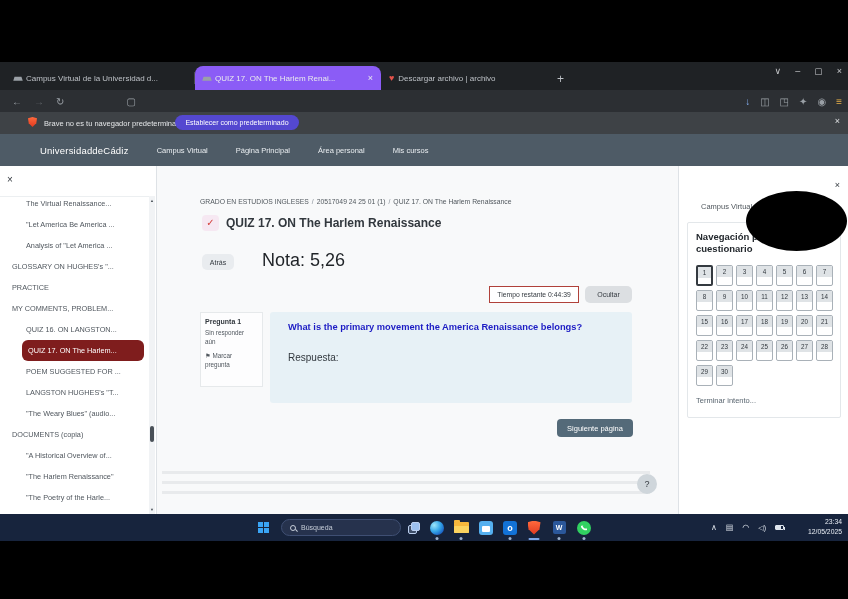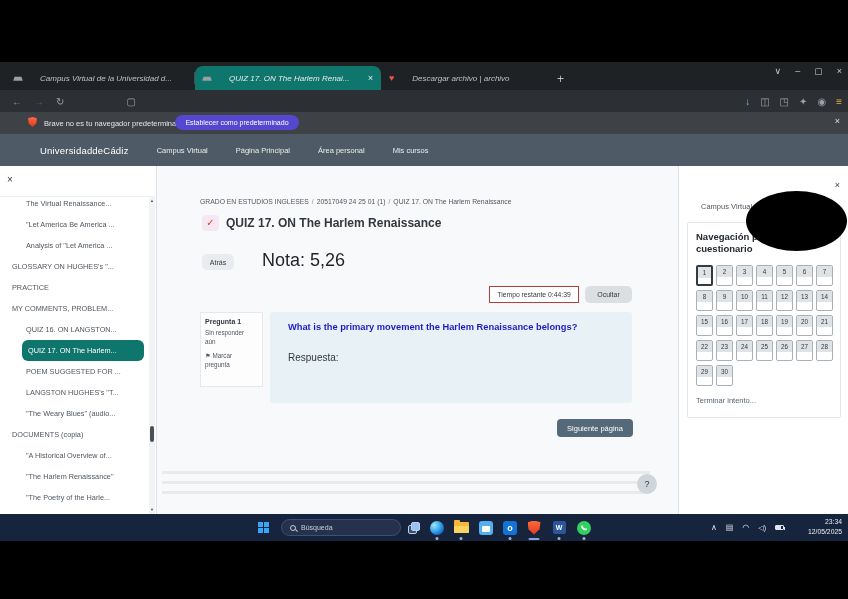--- a/index.html
+++ b/index.html
@@ -2,23 +2,23 @@
 <html><head>
 <meta charset="utf-8">
 <style>
   html,body{margin:0;padding:0;background:#000;}
   *{box-sizing:border-box;font-family:"Liberation Sans",sans-serif;}
   #screen{position:relative;width:848px;height:599px;background:#000;overflow:hidden;}
 
   
   #browser{position:absolute;top:62px;left:0;width:848px;height:452px;background:#f8f9fa;}
   #tabstrip{position:absolute;top:0;left:0;width:848px;height:28px;background:#1f2225;display:flex;align-items:flex-end;}
-  .tab{height:24px;display:flex;align-items:center;gap:18px;padding:0 8px;color:#bdc1c6;font-size:8px;white-space:nowrap;overflow:hidden;font-style:italic;}
+  .tab{height:24px;display:flex;align-items:center;gap:4px;padding:0 8px;color:#bdc1c6;font-size:8px;white-space:nowrap;overflow:hidden;}
   .tab .t-title{overflow:hidden;text-overflow:ellipsis;white-space:nowrap;flex:1;}
-  .tab.active{background:#0f766e;border-radius:8px 8px 0 0;color:#e8eaed;justify-content:center;}
+  .tab.active{background:#8b5cf6;border-radius:8px 8px 0 0;color:#e8eaed;justify-content:center;}
   .tab-sep{width:1px;height:12px;background:#4a4d51;margin-bottom:6px;}
   .favicon-cap{width:8px;height:5px;background:#9aa0a6;transform:perspective(10px) rotateX(40deg);flex:0 0 auto;}
   .fav-heart{color:#e5534b;font-size:9px;flex:0 0 auto;}
   .newtab{color:#bdc1c6;font-size:12px;margin:0 0 4px 8px;}
   .wincontrols{position:absolute;right:6px;top:4px;display:flex;gap:14px;color:#c8cacd;font-size:9px;}
   #toolbar{position:absolute;top:28px;left:0;width:848px;height:22px;background:#2c2f33;display:flex;align-items:center;}
   .tb-ic{color:#9aa0a6;font-size:10px;margin-left:12px;}
   .tb-ic.dim{color:#5f6368;}
   #urlpill{position:absolute;left:148px;top:3px;width:554px;height:16px;background:#404549;border-radius:8px;display:flex;align-items:center;padding:0 8px;gap:6px;}
   #urltext{flex:1;color:#cfd2d6;font-size:7.5px;white-space:nowrap;overflow:hidden;}
@@ -42,21 +42,21 @@
   
   #page{position:absolute;top:104px;left:0;width:848px;height:348px;background:#f8f9fa;overflow:hidden;}
 
   
   #ldrawer{position:absolute;left:0;top:0;width:157px;height:348px;background:#fff;border-right:1px solid #dee2e6;}
   #ldrawer-close{position:absolute;left:7px;top:8px;color:#343a40;font-size:10px;}
   #course-index{position:absolute;left:0;top:30px;width:150px;height:318px;overflow:hidden;border-top:1px solid #eceff1;padding-top:4px;}
   .side-item{font-size:7.3px;color:#50575e;padding:6px 4px 6px 12px;white-space:nowrap;overflow:hidden;}
   .side-item.ind{padding-left:26px;}
   .side-item.partial{margin-top:-8px;}
-  .side-item.active{background:#0f766e;color:#fff;border-radius:6px;margin-left:22px;margin-right:6px;padding:6px 6px;}
+  .side-item.active{background:#7f1d1d;color:#fff;border-radius:6px;margin-left:22px;margin-right:6px;padding:6px 6px;}
   #lscroll{position:absolute;right:1px;top:30px;width:6px;height:318px;background:#f1f3f5;}
   #lscroll .sb-up{position:absolute;top:2px;left:0;width:6px;text-align:center;font-size:4px;color:#495057;}
   #lscroll .sb-dn{position:absolute;bottom:2px;left:0;width:6px;text-align:center;font-size:4px;color:#495057;}
   #lscroll .sb-thumb{position:absolute;top:230px;left:1px;width:4px;height:16px;background:#495057;border-radius:2px;}
 
   
   #breadcrumb{position:absolute;left:200px;top:32px;font-size:6.8px;color:#51585e;white-space:nowrap;}
   .crumb-sep{color:#868e96;margin:0 3px;}
   #quiz-icon{position:absolute;left:202px;top:49px;width:17px;height:16px;background:#f6e8f2;border-radius:4px;color:#d43f3a;font-size:10px;text-align:center;line-height:16px;}
   #page-title{position:absolute;left:226px;top:50px;font-size:12px;font-weight:bold;color:#32383e;}
@@ -219,21 +219,21 @@
       <div id="timerbox">Tiempo restante 0:44:39</div>
       <div id="hide-btn">Ocultar</div>
 
       <div id="qinfo">
         <div id="qnum">Pregunta 1</div>
         <div id="qstatus">Sin responder aún</div>
         <div id="qflag"><span>⚑</span> <span>Marcar pregunta</span></div>
       </div>
 
       <div id="formulation">
-        <div id="qtext">What is the primary movement the Harlem Renaissance belongs?</div>
+        <div id="qtext">What is the primary movement the America Renaissance belongs?</div>
         <span id="ans-label">Respuesta:</span>
       </div>
 
       <div id="next-btn">Siguiente página</div>
       <div id="faded-text"></div>
       <div id="help-btn">?</div>
 
       <div id="rdrawer">
         <span id="rdrawer-close">×</span>
         <div id="rdrawer-link">Campus Virtual</div>

